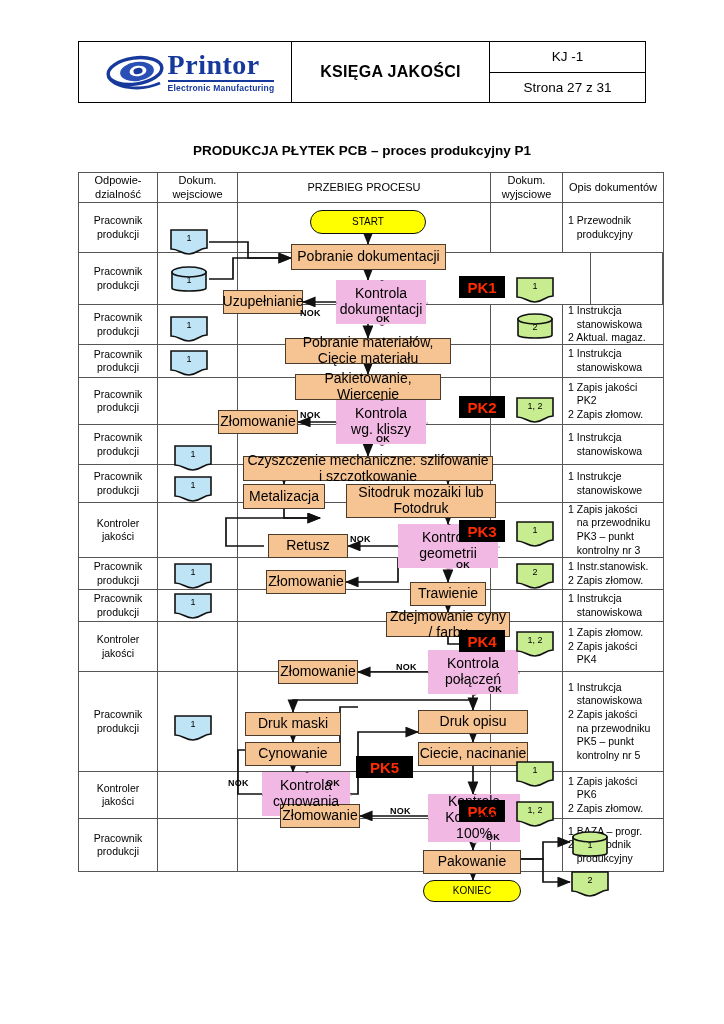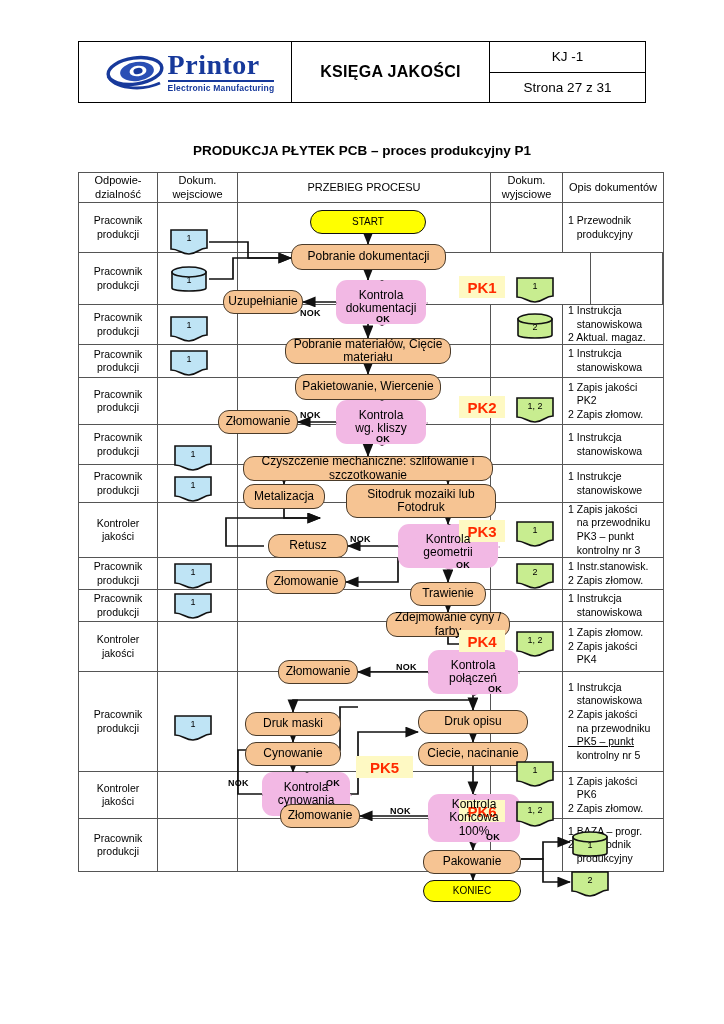--- a/index.html
+++ b/index.html
@@ -37,30 +37,30 @@
   .c5 ol{margin:0;padding:0;list-style:none;}
   .c5 li{white-space:nowrap;}
   .hrow .c1,.hrow .c2,.hrow .c3,.hrow .c4,.hrow .c5{
       display:flex;align-items:center;justify-content:center;text-align:center;font-size:11px;line-height:1.25;padding:0;}
   .hrow{height:30px;}
 
   
   #flow{position:absolute;left:78px;top:172px;width:586px;height:735px;pointer-events:none;}
 
   .node{position:absolute;box-sizing:border-box;display:flex;align-items:center;justify-content:center;
-        text-align:center;font-size:12px;line-height:1.12;border-radius:11px;}
+        text-align:center;font-size:14px;line-height:1.12;}
   .proc{background:#f6c493;border:1.3px solid #4a3b2a;}
   .term{background:#ffff00;border:1.3px solid #111;border-radius:50px;font-size:10px;}
   .dec{background:#f2b8e4;}
   .dec .dlabel{position:relative;z-index:2;}
   .dec-shape{position:absolute;left:0;top:0;width:100%;height:100%;background:#f2b8e4;
              border:1.3px solid #333;
              clip-path:polygon(50% 0,100% 50%,50% 100%,0 50%);}
   .lbl{position:absolute;font-size:9px;font-weight:bold;letter-spacing:.2px;}
-  .pk{position:absolute;background:#fef9c3;color:#ff2a00;font-weight:bold;font-size:15px;
+  .pk{position:absolute;background:#000000;color:#ff2a00;font-weight:bold;font-size:15px;
       display:flex;align-items:center;justify-content:center;}
 
   
   .docico{position:absolute;width:40px;height:27px;}
   .docico .txt{position:absolute;left:0;top:5px;width:100%;text-align:center;font-size:9px;z-index:3;}
   .cylico{position:absolute;width:40px;height:30px;}
   .cylico .txt{position:absolute;left:0;top:10px;width:100%;text-align:center;font-size:9px;z-index:3;}
 </style>
 </head>
 <body>
@@ -270,21 +270,21 @@
           </div>
           <div class="c2"></div>
           <div class="c3"></div>
           <div class="c4"></div>
           <div class="c5">
             <ol>
               <li style="white-space: pre;">1 Instrukcja</li>
               <li style="white-space: pre;">   stanowiskowa</li>
               <li style="white-space: pre;">2 Zapis jakości</li>
               <li style="white-space: pre;">   na przewodniku</li>
-              <li style="white-space: pre; text-decoration: underline;">   PK5 – punkt</li>
+              <li style="white-space: pre;">   PK5 – punkt</li>
               <li style="white-space: pre;">   kontrolny nr 5</li>
             </ol>
           </div>
         </div>
         <div class="trow" style="height: 47px;">
           <div class="c1">
             <span><span>Kontroler</span><br><span>jakości</span></span>
           </div>
           <div class="c2"></div>
           <div class="c3"></div>

